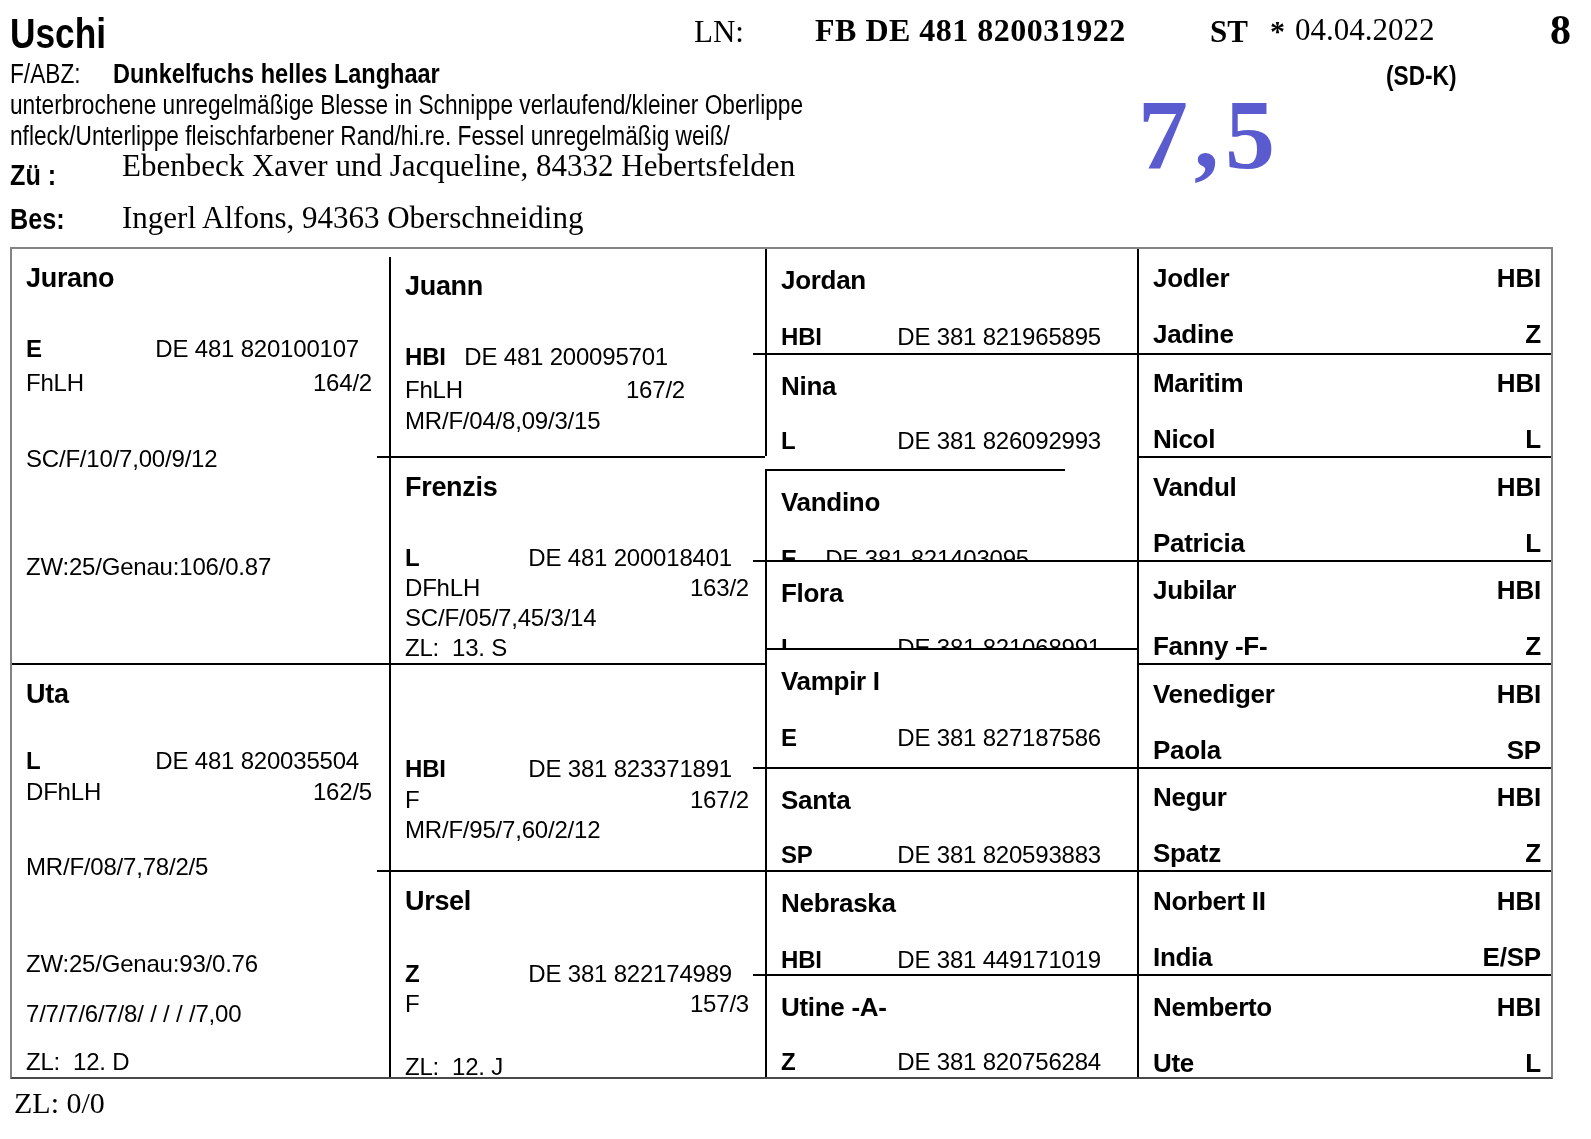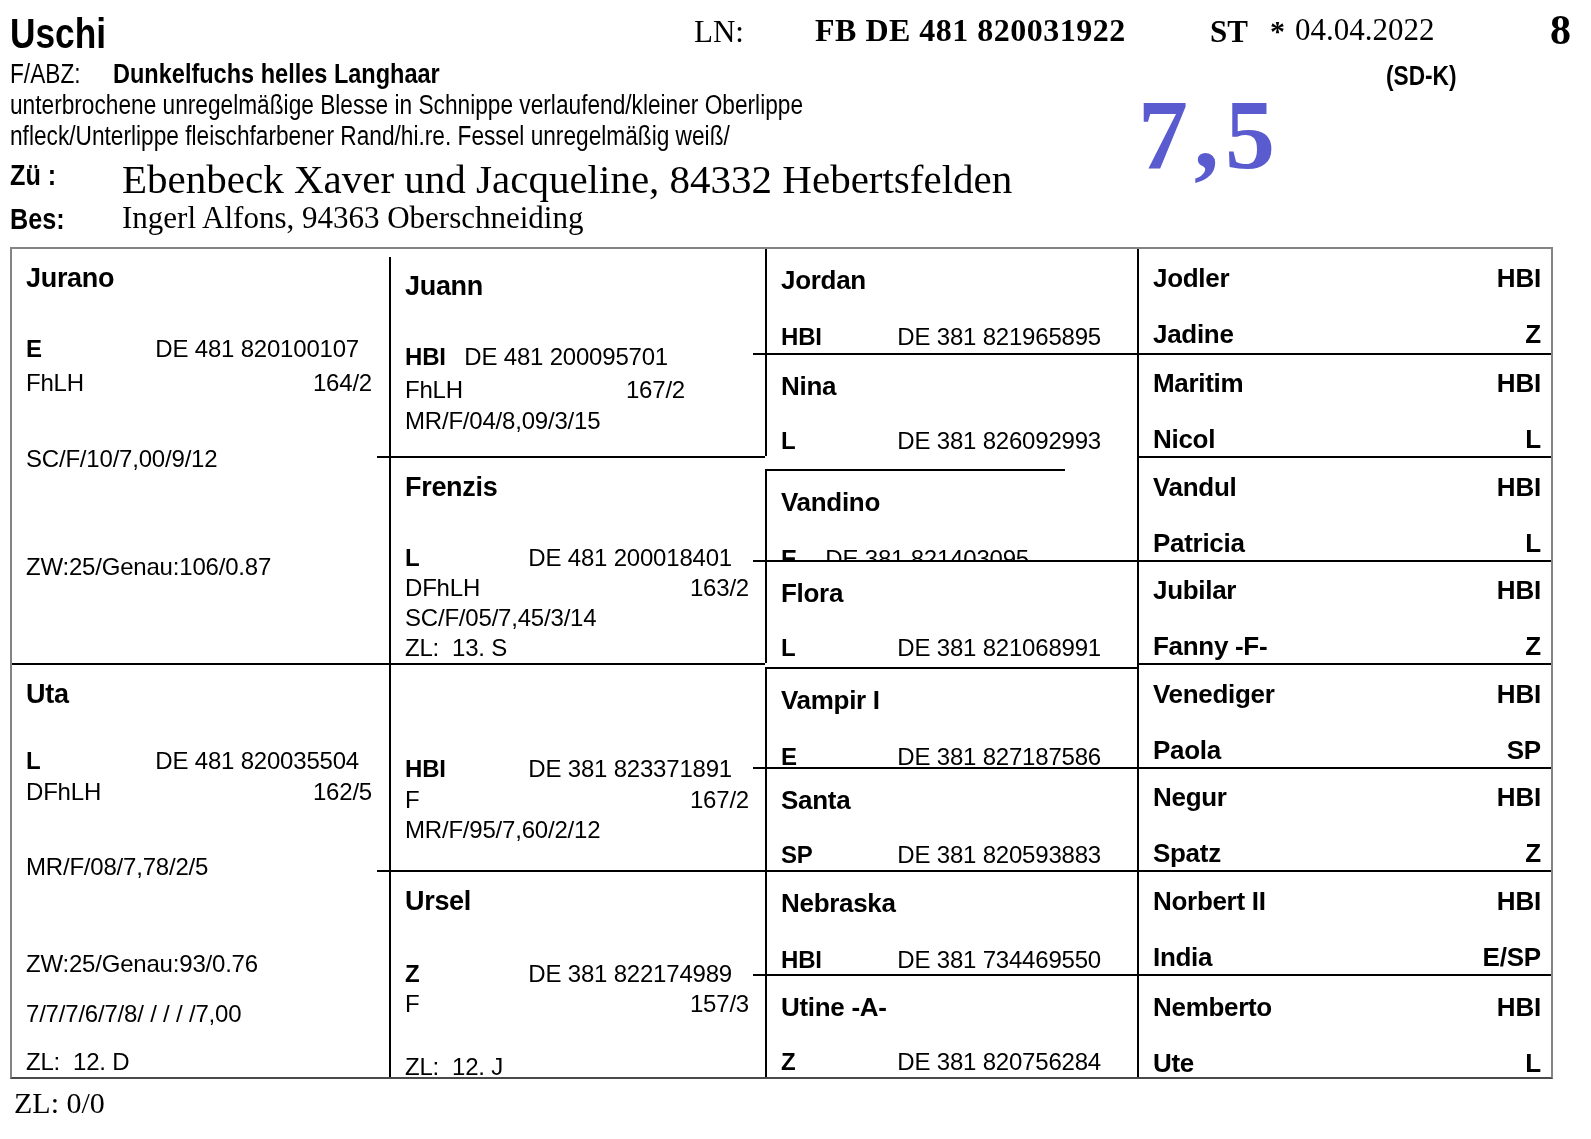--- a/index.html
+++ b/index.html
@@ -38,21 +38,21 @@
   <div class="abs s cond" style="left:10px;top:59px;font-size:27px;">F/ABZ:</div>
   <div class="abs s b cond" style="left:113px;top:58px;font-size:28px;">Dunkelfuchs helles Langhaar</div>
   <div class="abs s b cond" style="left:1386px;top:61px;font-size:27px;">(SD-K)</div>
 
   <div class="abs s cond" style="left:10px;top:90px;font-size:27px;">unterbrochene unregelmäßige Blesse in Schnippe verlaufend/kleiner Oberlippe</div>
   <div class="abs s cond" style="left:10px;top:121px;font-size:27px;">nfleck/Unterlippe fleischfarbener Rand/hi.re. Fessel unregelmäßig weiß/</div>
 
   <div class="abs f b" style="left:1138px;top:72px;font-size:100px;line-height:1.25;color:#5b5bd0;letter-spacing:6px;">7,5</div>
 
   <div class="abs s b cond" style="left:10px;top:158px;font-size:30px;">Zü :</div>
-  <div class="abs f" style="left:122px;top:155px;font-size:41px;">Ebenbeck Xaver und Jacqueline, 84332 Hebertsfelden</div>
+  <div class="abs f" style="left:122px;top:148px;font-size:31px;">Ebenbeck Xaver und Jacqueline, 84332 Hebertsfelden</div>
   <div class="abs s b cond" style="left:10px;top:202px;font-size:30px;">Bes:</div>
   <div class="abs f" style="left:122px;top:200px;font-size:31px;">Ingerl Alfons, 94363 Oberschneiding</div>
 
   <div class="ptable">
 
     <div class="cell" style="left:0;top:0;width:377px;height:414px;">
       <div class="nm">Jurano</div>
       <div class="ln b" style="left:14px;top:86px;">E</div>
       <div class="ln" style="right:30px;top:86px;">DE 481 820100107</div>
       <div class="ln" style="left:14px;top:120px;">FhLH</div>
@@ -118,34 +118,34 @@
     <div class="cell bl bt" style="left:753px;top:220px;width:300px;height:104px;">
       <div class="nm3">Vandino</div>
       <div class="ln b" style="left:14px;top:74px;">E</div>
       <div class="ln" style="right:36px;top:74px;">DE 381 821403095</div>
     </div>
     <div class="cell bl bt" style="left:753px;top:311px;width:372px;height:103px;">
       <div class="nm3">Flora</div>
       <div class="ln b" style="left:14px;top:72px;">L</div>
       <div class="ln" style="right:36px;top:72px;">DE 381 821068991</div>
     </div>
-    <div class="cell bl bt" style="left:753px;top:418px;width:372px;height:132px;">
+    <div class="cell bl bt" style="left:753px;top:399px;width:372px;height:132px;">
       <div class="nm3">Vampir I</div>
       <div class="ln b" style="left:14px;top:74px;">E</div>
       <div class="ln" style="right:36px;top:74px;">DE 381 827187586</div>
     </div>
     <div class="cell bl bt" style="left:753px;top:518px;width:372px;height:103px;">
       <div class="nm3">Santa</div>
       <div class="ln b" style="left:14px;top:72px;">SP</div>
       <div class="ln" style="right:36px;top:72px;">DE 381 820593883</div>
     </div>
     <div class="cell bl bt" style="left:753px;top:621px;width:372px;height:104px;">
       <div class="nm3">Nebraska</div>
       <div class="ln b" style="left:14px;top:74px;">HBI</div>
-      <div class="ln" style="right:36px;top:74px;">DE 381 734469550</div>
+      <div class="ln" style="right:36px;top:74px;">DE 381 449171019</div>
     </div>
     <div class="cell bl bt" style="left:753px;top:725px;width:372px;height:103px;">
       <div class="nm3">Utine -A-</div>
       <div class="ln b" style="left:14px;top:72px;">Z</div>
       <div class="ln" style="right:36px;top:72px;">DE 381 820756284</div>
     </div>
 
     <div class="cell bl" style="left:1125px;top:0;width:414px;height:104px;">
       <div class="nm3" style="top:14px;">Jodler</div>
       <div class="ln b" style="right:10px;top:14px;font-size:26px;">HBI</div>

